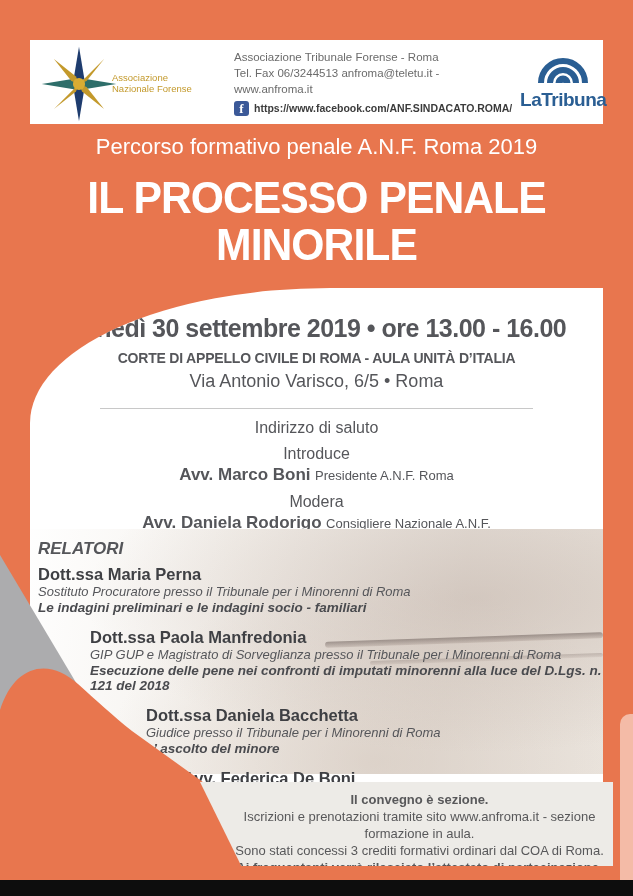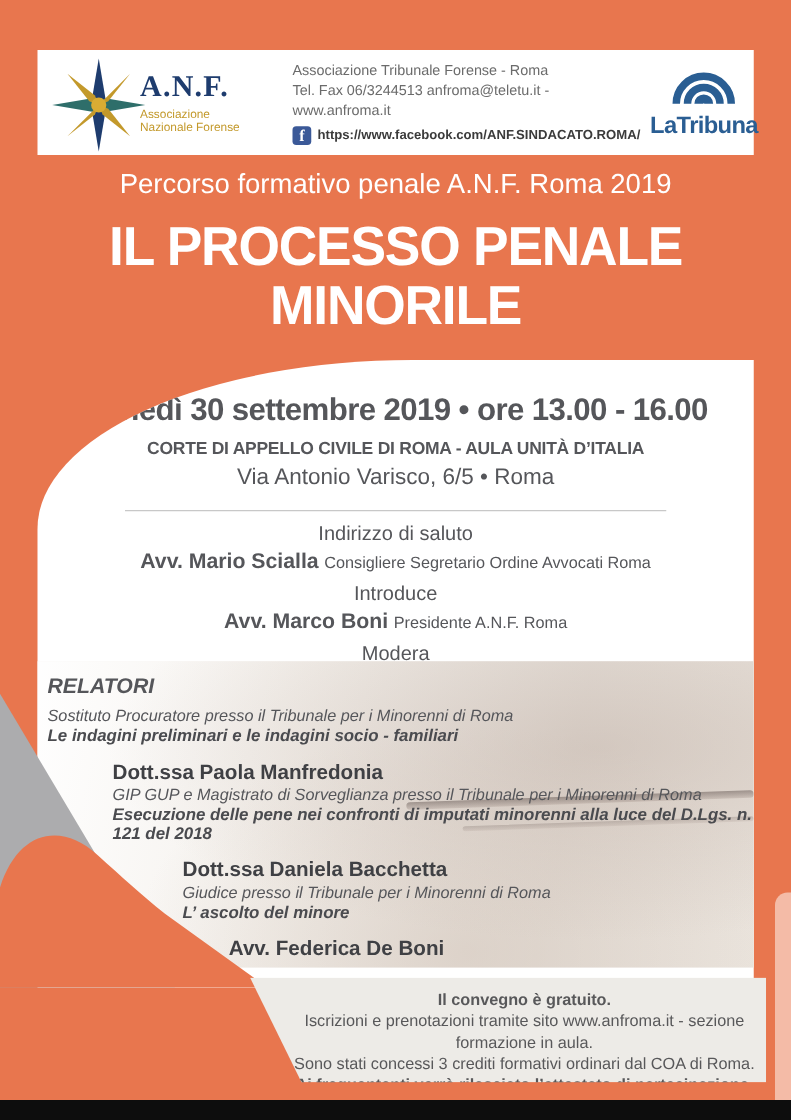--- a/index.html
+++ b/index.html
@@ -117,21 +117,20 @@
           <polygon points="99,50 57,43 50,50 57,57" fill="#2E6E6A"></polygon>
           <polygon points="17,17 46,40 50,50 40,46" fill="#C3992B"></polygon>
           <polygon points="83,17 60,40 50,50 60,46" fill="#C3992B"></polygon>
           <polygon points="17,83 40,60 50,50 46,60" fill="#C3992B"></polygon>
           <polygon points="83,83 54,60 50,50 60,54" fill="#C3992B"></polygon>
           <circle cx="50" cy="50" r="8" fill="#D9AC33"></circle>
         </g>
       </svg>
     </div>
     <div class="anf-id">
-      <div class="anf-acronym">A.N.F.</div>
       <div class="anf-subname">Associazione Nazionale Forense</div>
     </div>
     <div class="contact">
       <div class="contact-line">Associazione Tribunale Forense - Roma</div>
       <div class="contact-line">Tel. Fax 06/3244513 anfroma@teletu.it - www.anfroma.it</div>
       <div class="fb-row">
         <span class="fb-icon">f</span>
         <span class="fb-url">https://www.facebook.com/ANF.SINDACATO.ROMA/</span>
       </div>
     </div>
@@ -156,24 +155,20 @@
   <div class="panel">
     <div class="date-block">
       <div class="date-line1">Lunedì 30 settembre 2019 • ore 13.00 - 16.00</div>
       <div class="date-line2">CORTE DI APPELLO CIVILE DI ROMA - AULA UNITÀ D’ITALIA</div>
       <div class="date-line3">Via Antonio Varisco, 6/5 • Roma</div>
     </div>
     <hr class="rule">
     <div class="program">
       <div class="program-item">
         <div class="program-label">Indirizzo di saluto</div>
-        <div class="program-name-row">
-          <span class="program-name">Avv. Mario Scialla</span>
-          <span class="program-role">Consigliere Segretario Ordine Avvocati Roma</span>
-        </div>
       </div>
       <div class="program-item">
         <div class="program-label">Introduce</div>
         <div class="program-name-row">
           <span class="program-name">Avv. Marco Boni</span>
           <span class="program-role">Presidente A.N.F. Roma</span>
         </div>
       </div>
       <div class="program-item">
         <div class="program-label">Modera</div>
@@ -184,20 +179,21 @@
       </div>
     </div>
 
     <div class="photo-area">
       <div class="gavel-rod"></div>
       <div class="gavel-rod2"></div>
       <div class="speakers">
         <div class="speakers-heading">RELATORI</div>
 
         <div class="speaker sp-0">
+          <div class="speaker-name">Dott.ssa Maria Perna</div>
           <div class="speaker-role">Sostituto Procuratore presso il Tribunale per i Minorenni di Roma</div>
           <div class="speaker-topic">Le indagini preliminari e le indagini socio - familiari</div>
         </div>
 
         <div class="speaker sp-1">
           <div class="speaker-name">Dott.ssa Paola Manfredonia</div>
           <div class="speaker-role">GIP GUP e Magistrato di Sorveglianza presso il Tribunale per i Minorenni di Roma</div>
           <div class="speaker-topic">Esecuzione delle pene nei confronti di imputati minorenni alla luce del D.Lgs. n. 121 del 2018</div>
         </div>
 
@@ -217,20 +213,20 @@
 
   <svg class="gray-triangle" viewBox="0 0 150 245">
     <polygon points="0,10 140,245 0,245" fill="#ACACAE"></polygon>
   </svg>
   <svg class="orange-blob" viewBox="0 0 633 160">
     <path d="M0,80 C15,33 50,28 78,54 C98,72 112,85 132,101 L214,160 L0,160 Z" fill="#E8764E"></path>
   </svg>
   <div class="white-sliver"></div>
 
   <div class="footer-box">
-    <div class="footer-line footer-bold">Il convegno è gratuito.</div>
+    <div class="footer-line footer-bold">Il convegno è sezione.</div>
     <div class="footer-line">Iscrizioni e prenotazioni tramite sito www.anfroma.it - sezione formazione in aula.</div>
     <div class="footer-line">Sono stati concessi 3 crediti formativi ordinari dal COA di Roma.</div>
     <div class="footer-line footer-bold">Ai frequentanti verrà rilasciato l’attestato di partecipazione.</div>
   </div>
 
   <div class="black-bar"></div>
 </div>
 
 </body></html>

